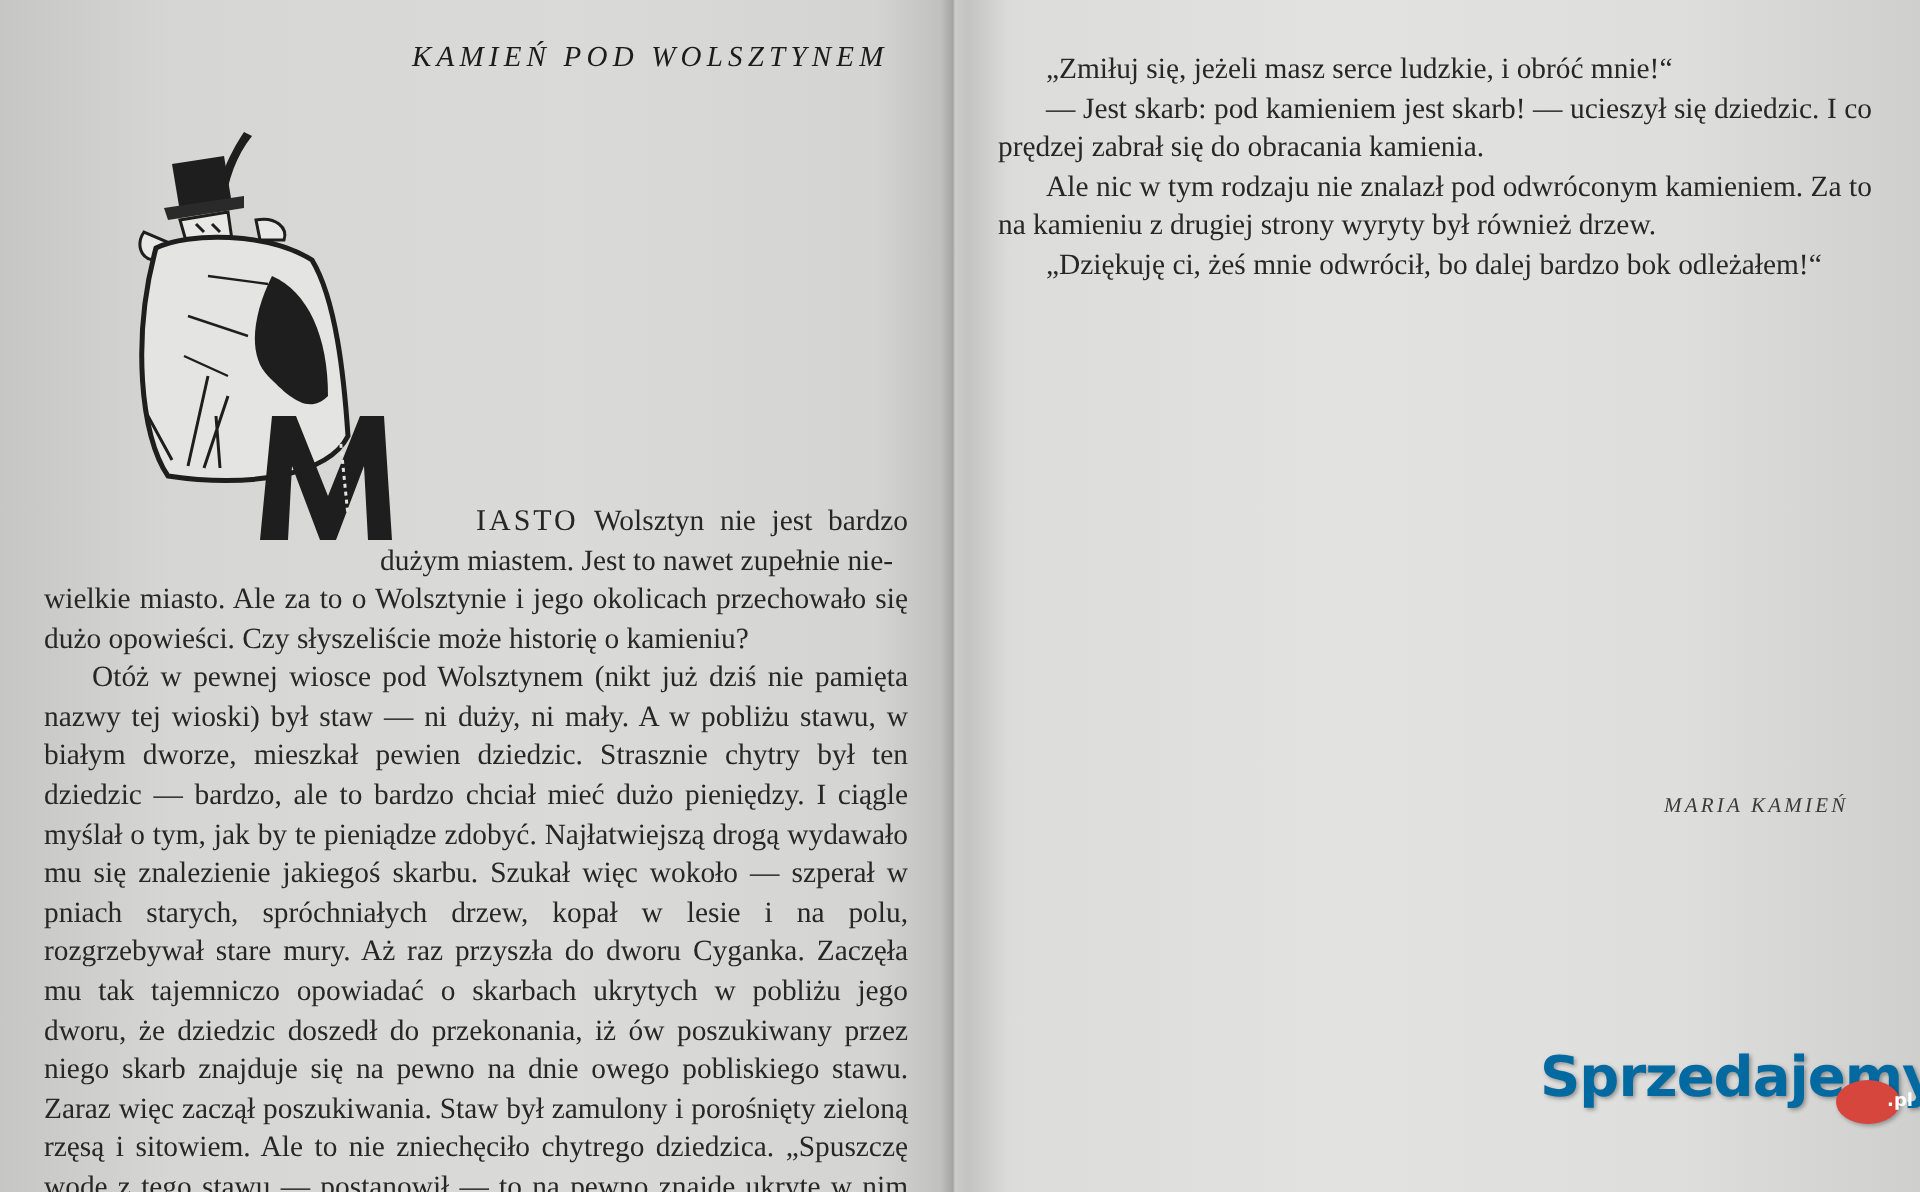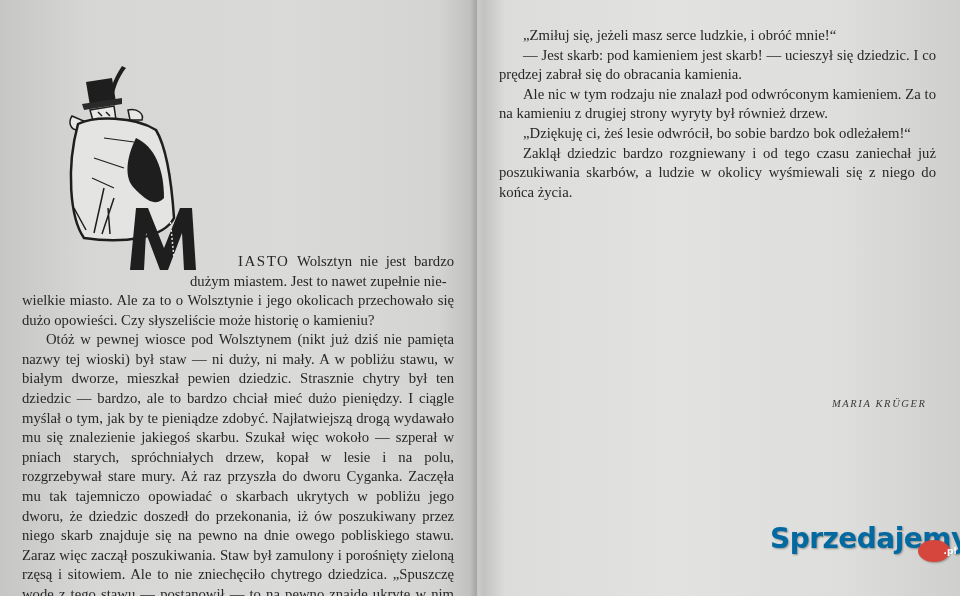--- a/index.html
+++ b/index.html
@@ -67,20 +67,21 @@
       display: flex; align-items: center; justify-content: center;
       box-shadow: 1px 1px 2px rgba(0,0,0,0.3);
       padding-left: 32px;
     }
   </style>
 </head>
 <body>
 
 <div class="spread">
   <div class="page page-left">
+    <div class="title">KAMIEŃ POD WOLSZTYNEM</div>
 
     <svg class="illustration" viewBox="0 0 145 220">
 
       <path d="M58 8 C 50 20, 44 34, 44 46 L 48 46 C 50 32, 54 20, 62 10 Z" fill="#1e1e1e"></path>
 
       <path d="M22 24 L 48 20 L 52 44 L 26 48 Z" fill="#1e1e1e"></path>
       <path d="M18 46 L 58 40 L 58 46 L 20 52 Z" fill="#2a2a2a"></path>
 
       <path d="M26 52 L 50 48 L 52 62 L 30 66 Z" fill="#e8e8e6" stroke="#1e1e1e" stroke-width="1.5"></path>
       <path d="M34 54 L 38 58 M 42 54 L 46 58" stroke="#1e1e1e" stroke-width="1.5"></path>
@@ -111,20 +112,19 @@
 
   <div class="page page-right"></div>
 </div>
 
 <div class="gutter"></div>
 
 <div class="text right-body">
   <p class="ind">„Zmiłuj się, jeżeli masz serce ludzkie, i obróć mnie!“</p>
   <p class="ind">— Jest skarb: pod kamieniem jest skarb! — ucieszył się dziedzic. I co prędzej zabrał się do obracania kamienia.</p>
   <p class="ind">Ale nic w tym rodzaju nie znalazł pod odwróconym kamieniem. Za to na kamieniu z drugiej strony wyryty był również drzew.</p>
-  <p class="ind">„Dziękuję ci, żeś lesie odwrócił, bo sobie bardzo bok odleżałem!“</p>
-  <p class="ind">Zaklął dziedzic bardzo rozgniewany i od tego czasu zaniechał już poszukiwania skarbów, a ludzie w okolicy wyśmiewali się z niego do końca życia.</p>
+  <p class="ind">„Dziękuję ci, żeś mnie odwrócił, bo dalej bardzo bok odleżałem!“</p>
 </div>
 
-<div class="signature">MARIA KRÜGER</div>
+<div class="signature">MARIA KAMIEŃ</div>
 
 <div class="watermark">Sprzedajemy</div>
 <div class="watermark-badge">.pl</div>
 
 </body></html>

